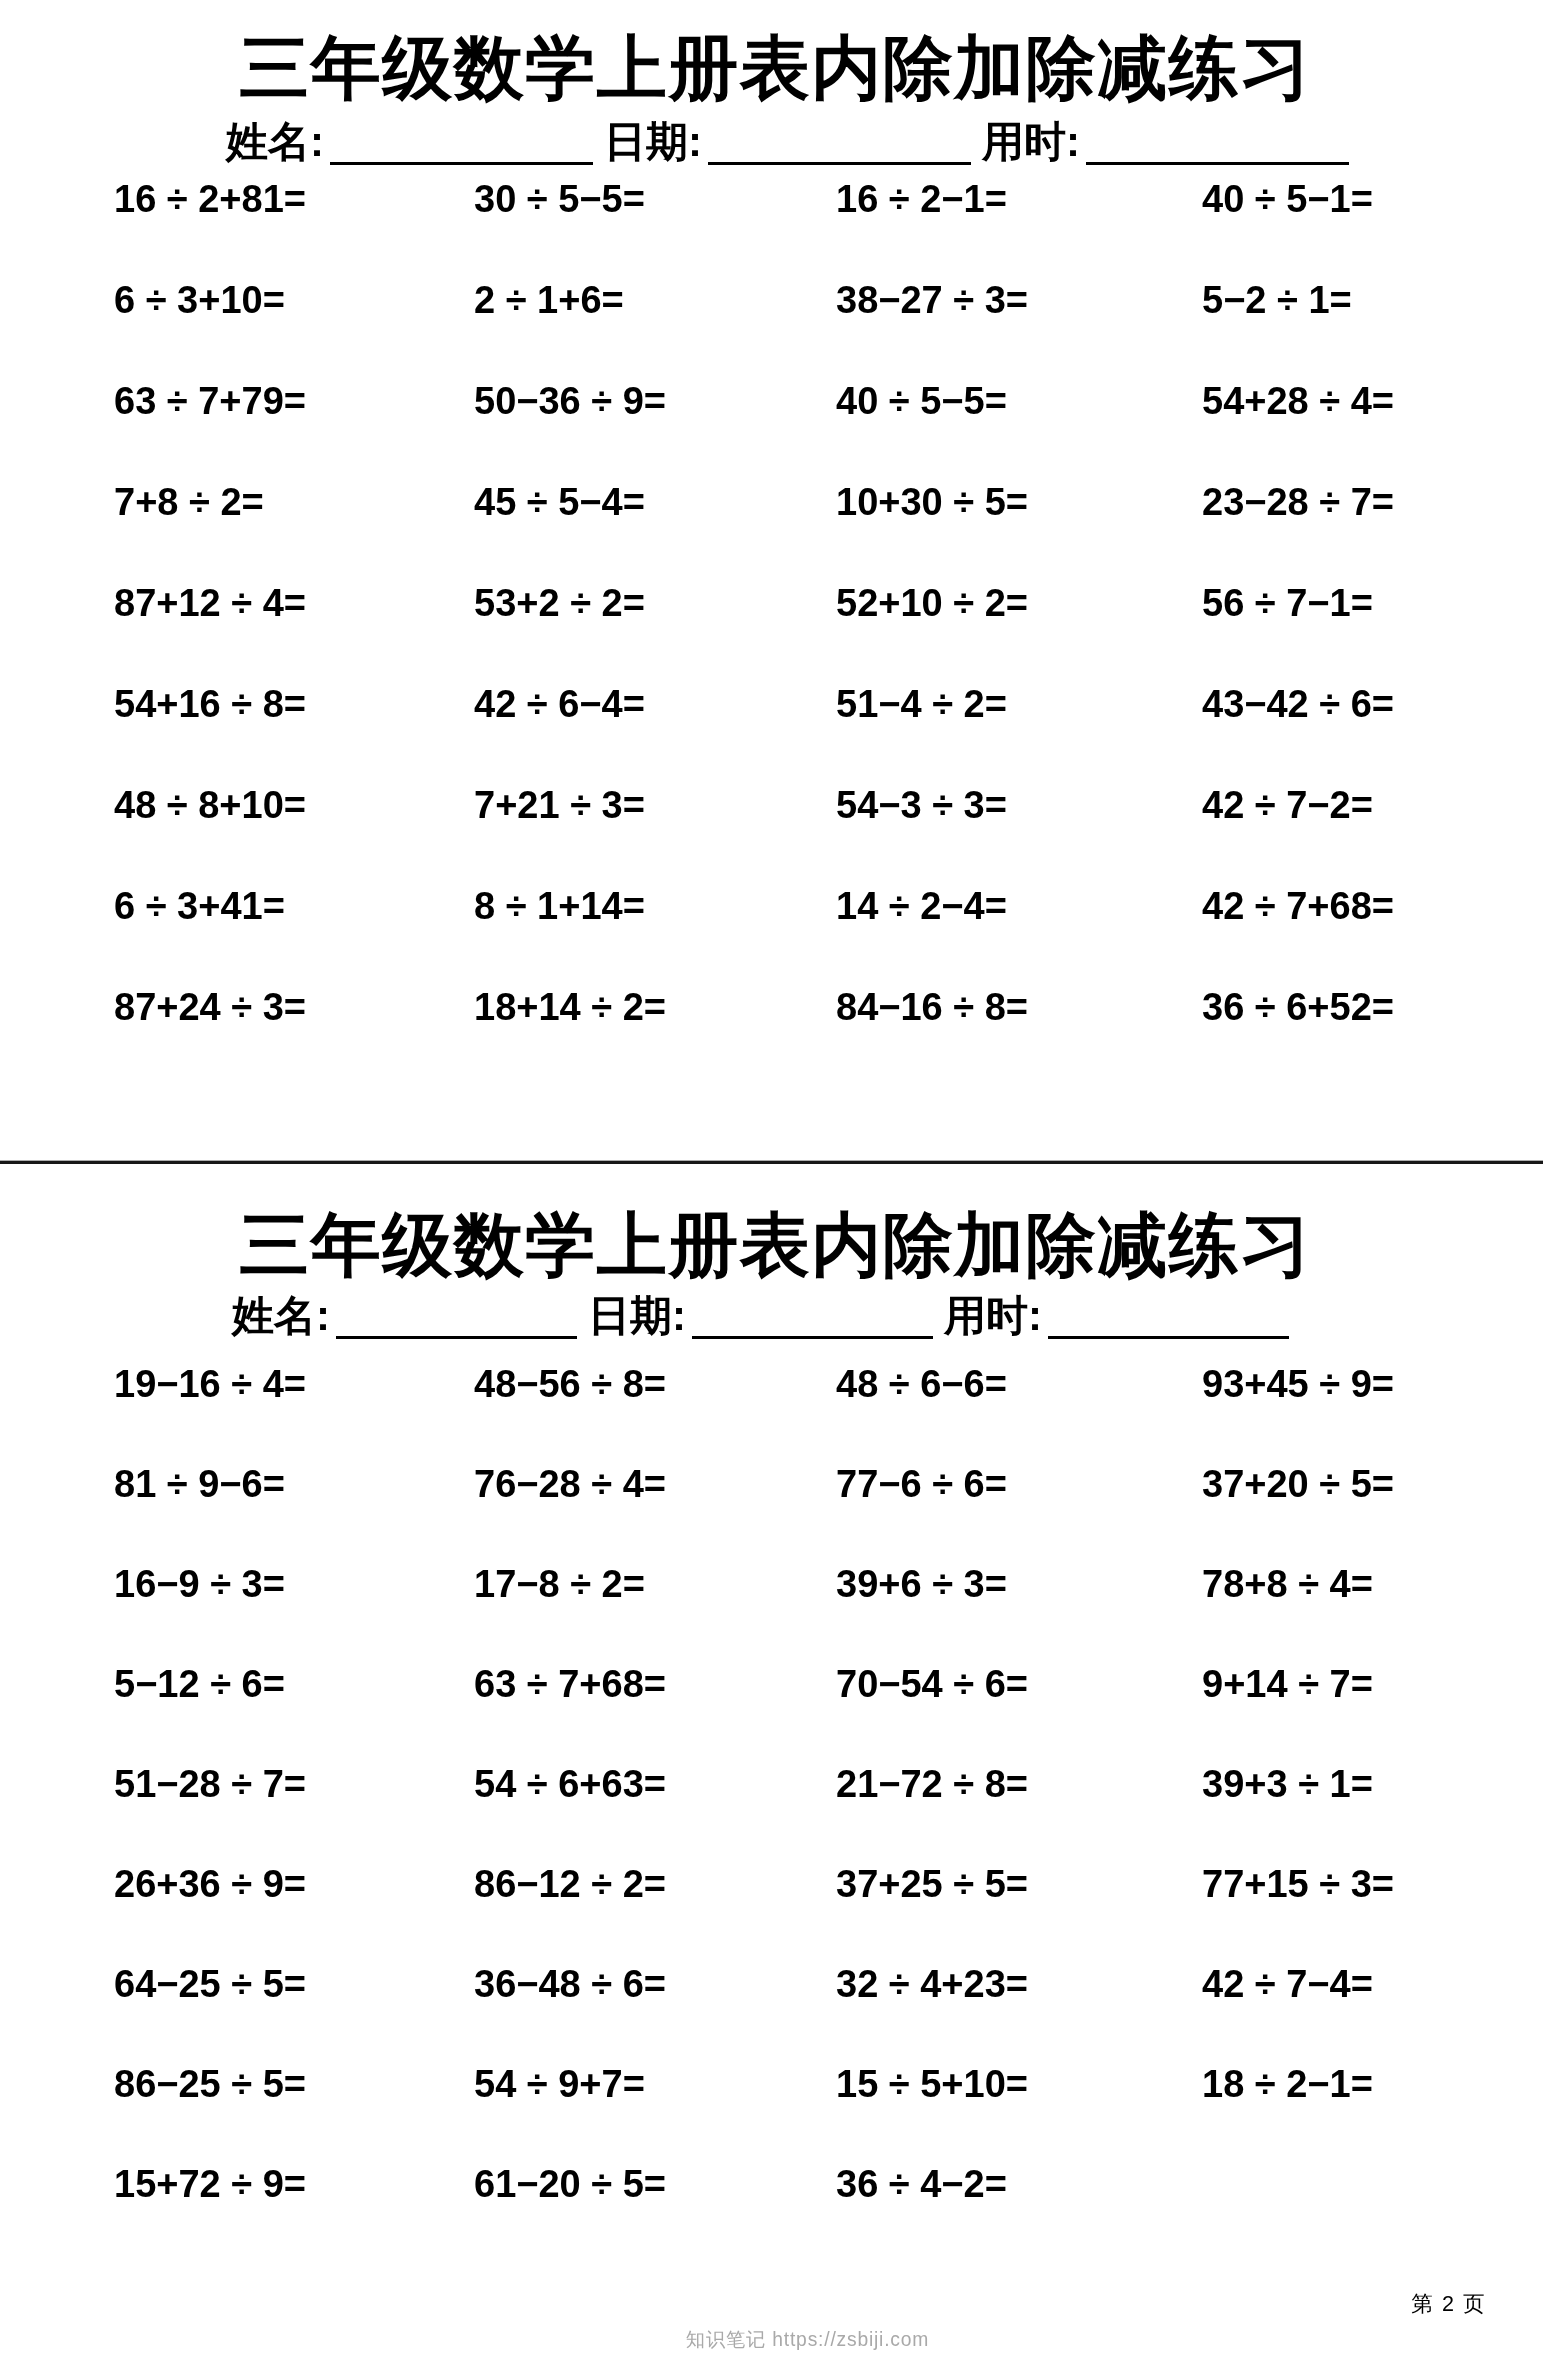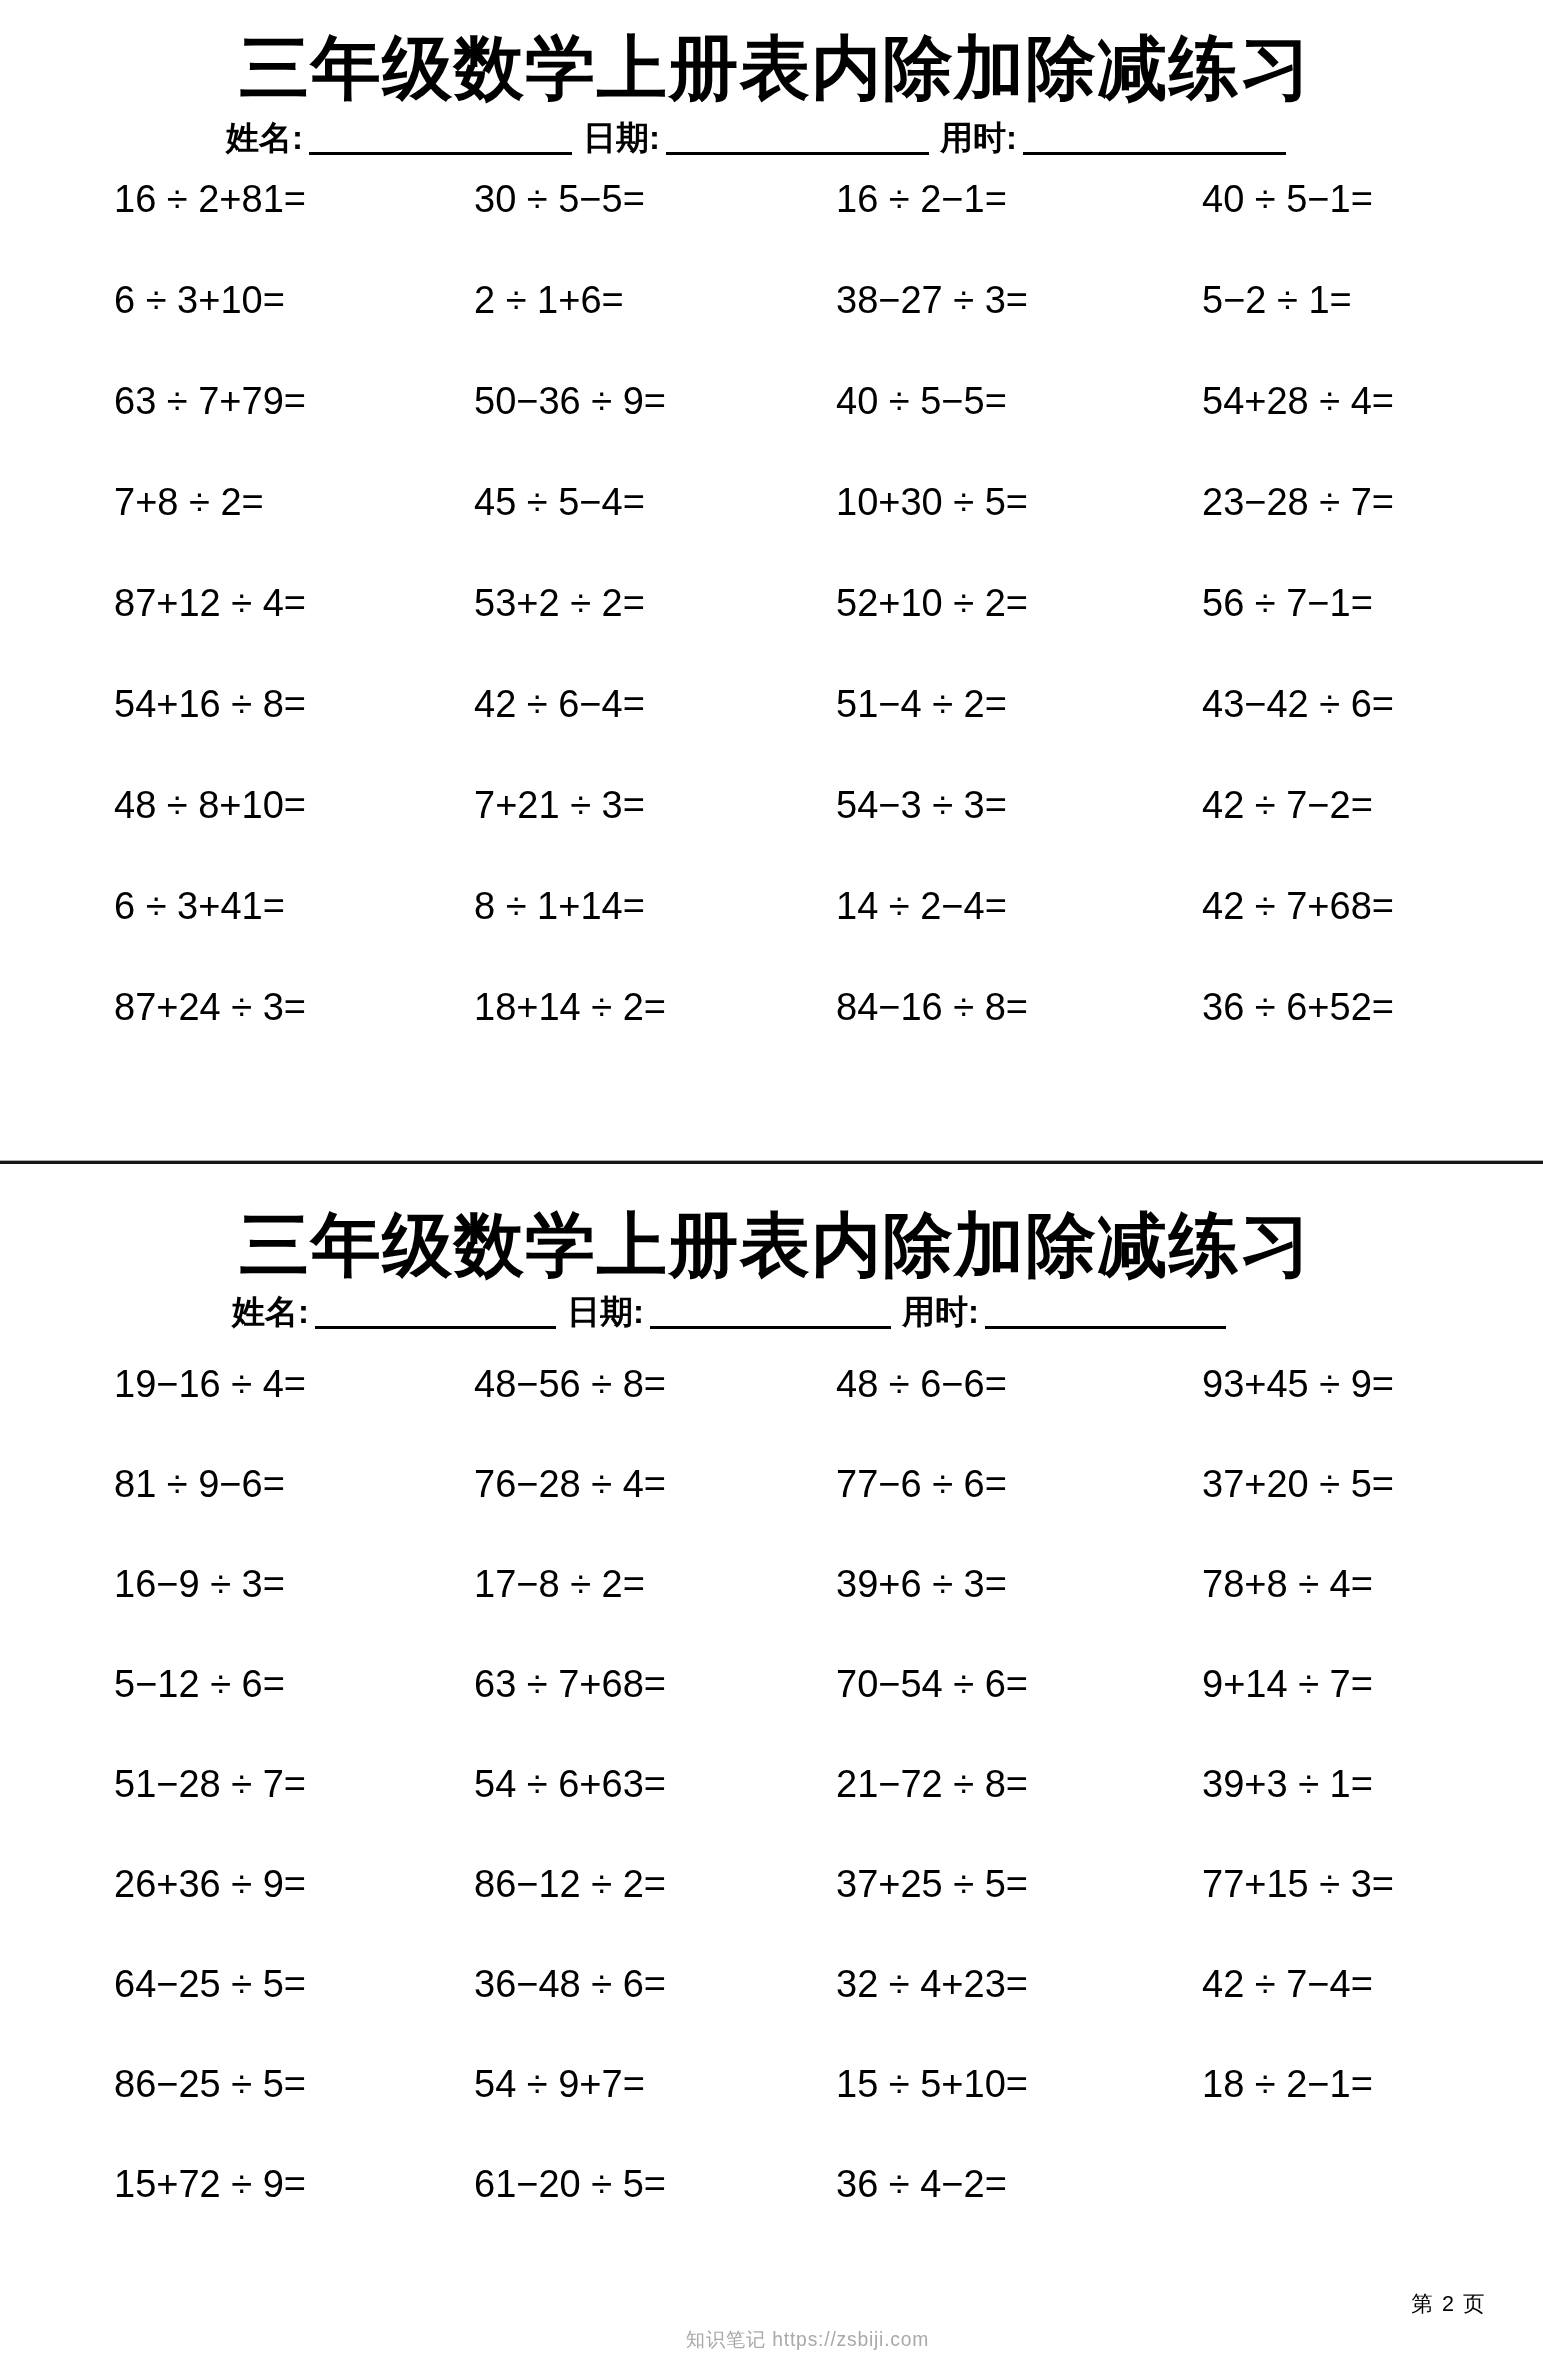--- a/index.html
+++ b/index.html
@@ -14,36 +14,36 @@
 
   .title{
     position:absolute;left:0;width:100%;margin:4px;
     text-align:center;font-size:70px;font-weight:700;line-height:1;
     letter-spacing:1.5px;white-space:nowrap;
   }
   #page1 .title{top:29px;}
   #page2 .title{top:42px;}
 
   .meta{
-    position:absolute;display:flex;
-    font-size:33px;font-weight:700;line-height:1;white-space:nowrap;
+    position:absolute;display:flex;align-items:flex-end;
+    font-size:42px;font-weight:700;line-height:1;white-space:nowrap;
   }
   #page1 .meta{top:121px;left:226px;}
   #page2 .meta{top:131px;left:232px;}
   .blank{
     display:inline-block;height:31px;
     border-bottom:3.1px solid #000;
     margin:0 10.8px -1.5px 6.2px;
   }
   #page1 .blank{width:263px;}
   #page2 .blank{width:241px;}
 
   .grid{
     position:absolute;left:114px;right:5px;
-    display:grid;grid-template-columns:360px 362px 366px 1fr;
+    display:grid;grid-template-columns:360px 362px 366px 1fr;font-weight:bold;
   }
   #page1 .grid{top:148px;grid-auto-rows:101px;}
   #page2 .grid{top:170px;grid-auto-rows:100px;}
   .cell{
     display:flex;align-items:center;justify-content:flex-start;
     font-size:38px;line-height:1;white-space:nowrap;
     letter-spacing:0px;
   }
 
   .divider{

